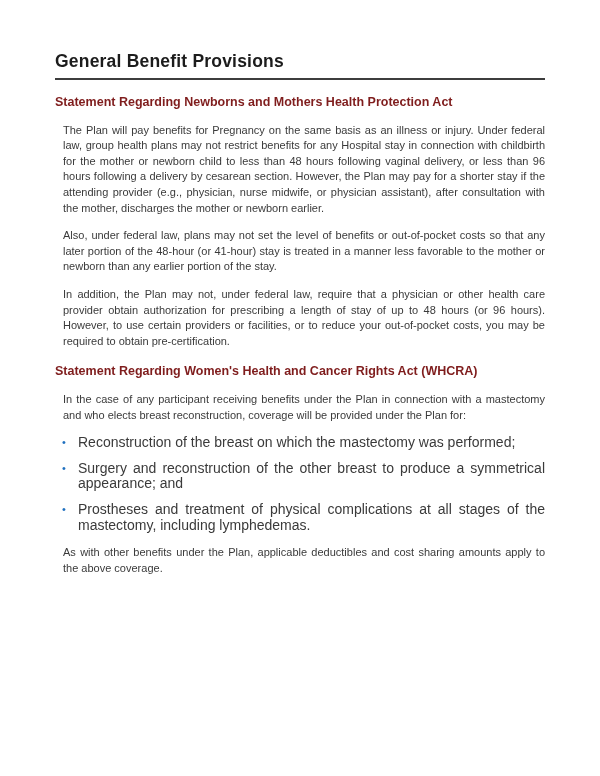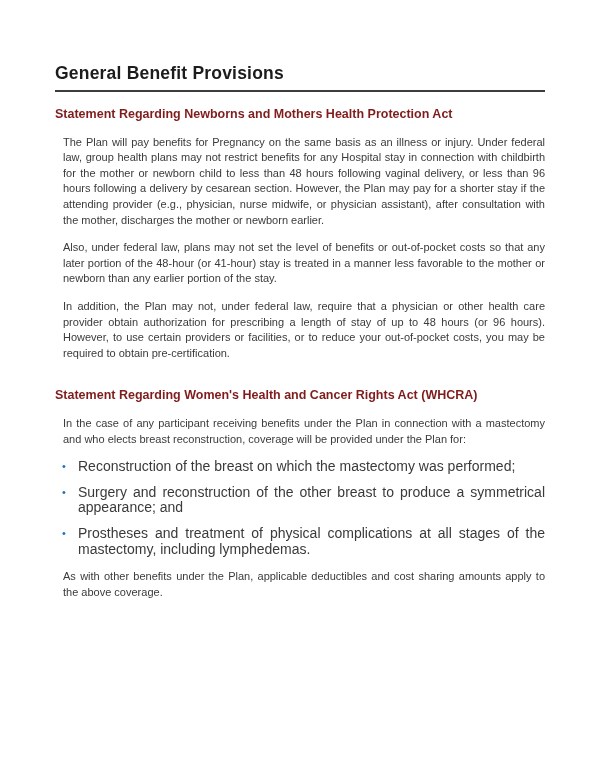--- a/index.html
+++ b/index.html
@@ -16,37 +16,36 @@
     inset: 0;
     background: #ffffff;
     padding: 51px 55px 0 55px;
   }
   .doc-title {
     font-size: 17.5px;
     font-weight: bold;
     color: #1c1c1c;
     letter-spacing: 0.2px;
     line-height: 1.2;
-    margin-top: 12px;
   }
   .title-rule {
     border: none;
     border-top: 2.5px solid #3d3d3d;
     margin-top: 6px;
     margin-bottom: 15px;
   }
   .section-heading {
     font-size: 12.5px;
     font-weight: bold;
     color: #7f1d1d;
     margin-bottom: 12px;
     line-height: 1.25;
   }
   .section-heading.second {
-    margin-top: 27px;
+    margin-top: 15px;
   }
   .body-para {
     font-size: 11px;
     line-height: 15.6px;
     color: #3a3a3a;
     text-align: justify;
     margin-bottom: 12px;
     margin-left: 8px;
   }
   .bullet-list {

